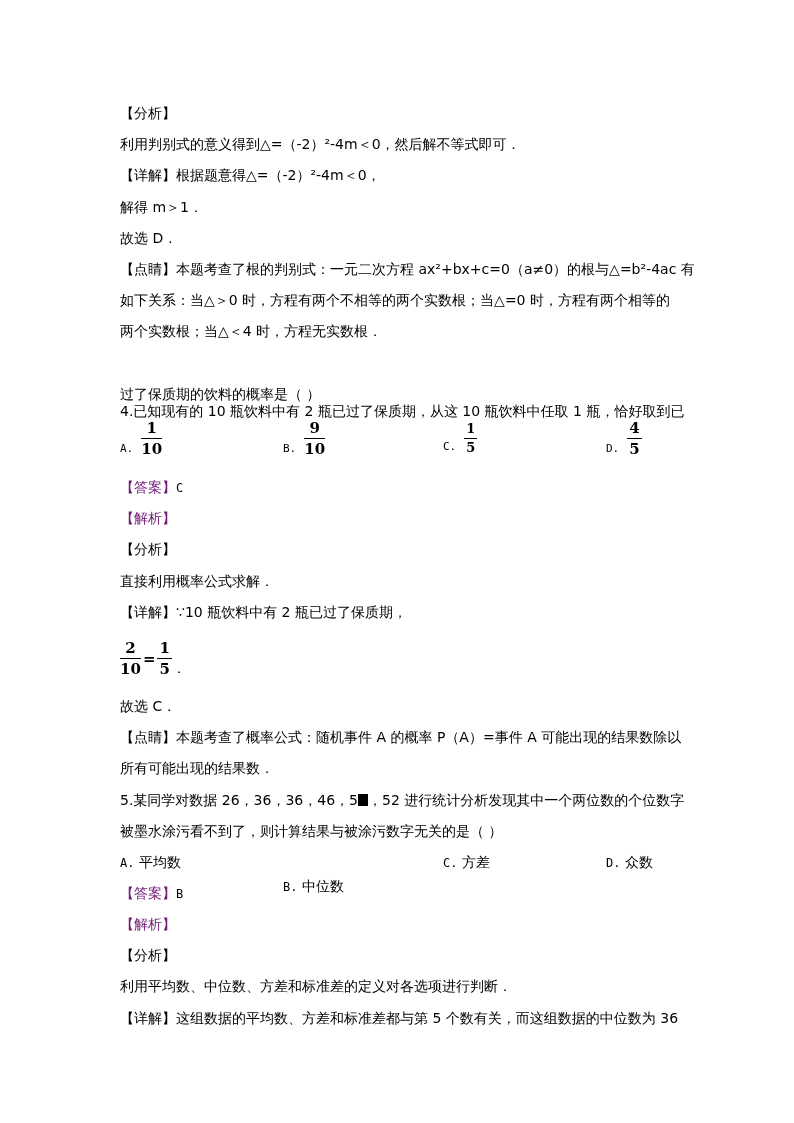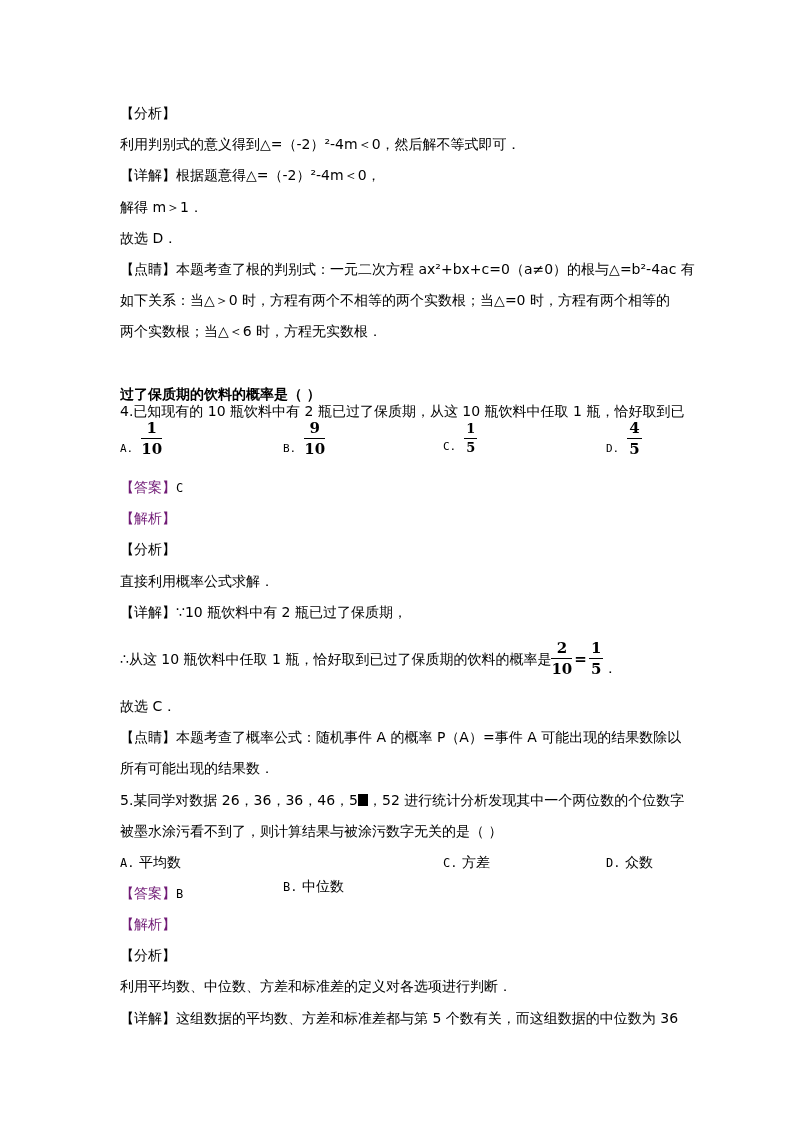--- a/index.html
+++ b/index.html
@@ -24,24 +24,24 @@
 <div class="line" style="top:135px;text-align:right;">利用判别式的意义得到△=（-2）²-4m＜0，然后解不等式即可．</div>
 <div class="line" style="top:166px;">
   <span>【详解】</span><span>根据题意得△=（-2）²-4m＜0，</span>
 </div>
 <div class="line" style="top:198px;">解得 m＞1．</div>
 <div class="line" style="top:229px;">故选 D．</div>
 <div class="line" style="top:260px;">
   <span>【点睛】</span><span>本题考查了根的判别式：一元二次方程 ax²+bx+c=0（a≠0）的根与△=b²-4ac 有</span>
 </div>
 <div class="line" style="top:291px;">如下关系：当△＞0 时，方程有两个不相等的两个实数根；当△=0 时，方程有两个相等的</div>
-<div class="line" style="top:322px;">两个实数根；当△＜6 时，方程无实数根．</div>
+<div class="line" style="top:322px;">两个实数根；当△＜4 时，方程无实数根．</div>
 
 <div class="line" style="top:354px;margin-top:48px;">4.已知现有的 10 瓶饮料中有 2 瓶已过了保质期，从这 10 瓶饮料中任取 1 瓶，恰好取到已</div>
-<div class="line" style="top:385px;font-weight:bold;">过了保质期的饮料的概率是（    ）</div>
+<div class="line" style="top:385px;">过了保质期的饮料的概率是（    ）</div>
 
 <div class="opt" style="left:120px; top:420px;">
   <span class="lbl">A.</span>
   <span class="frac">
     <span class="num">1</span>
       <span class="bar"></span>
       <span class="den">10</span>
   </span>
 </div>
 <div class="opt" style="left:283px; top:420px;">
@@ -72,21 +72,20 @@
 <div class="line" style="top:478px;">
   <span class="blue">【答案】</span><span class="mono">C</span>
 </div>
 <div class="line blue" style="top:509px;">【解析】</div>
 <div class="line" style="top:540px;">【分析】</div>
 <div class="line" style="top:572px;">直接利用概率公式求解．</div>
 <div class="line" style="top:603px;">
   <span>【详解】</span><span>∵10 瓶饮料中有 2 瓶已过了保质期，</span>
 </div>
 <div class="line" style="top:640px; display:flex; align-items:center;">
-  <span>∴从这 10 瓶饮料中任取 1 瓶，恰好取到已过了保质期的饮料的概率是</span>
   <span class="frac">
     <span class="num">2</span>
       <span class="bar"></span>
       <span class="den">10</span>
   </span>
   <span style="font-weight:bold;font-size:15px;padding:0 2px;">=</span>
   <span class="frac">
     <span class="num">1</span>
       <span class="bar"></span>
       <span class="den">5</span>

